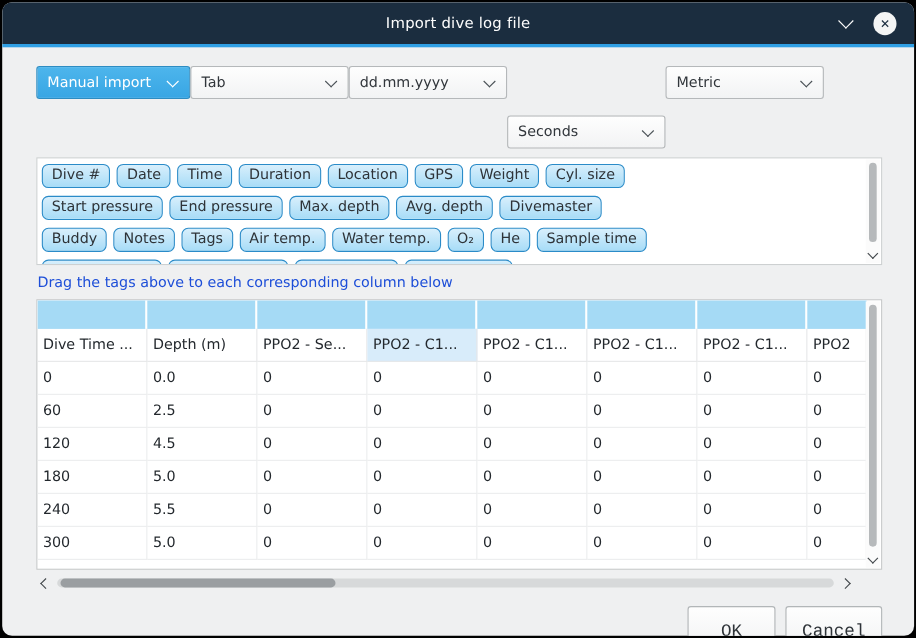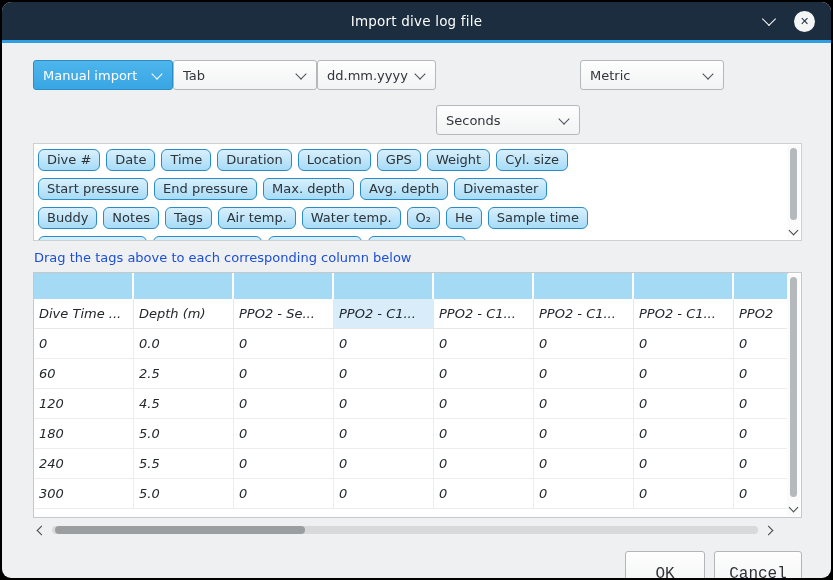--- a/index.html
+++ b/index.html
@@ -45,21 +45,21 @@
   
   .vscroll{position:absolute;top:1px;right:1px;bottom:1px;width:13px;background:#fbfbfb;}
   .vhandle{position:absolute;left:3px;width:7px;border-radius:3.5px;background:#b6b9bb;}
   .sb-chev{position:absolute;width:6px;height:6px;border-right:1.6px solid #41464a;
     border-bottom:1.6px solid #41464a;}
   .sb-chev.down{left:3px;bottom:5px;transform:rotate(45deg);}
   
   .instruction{font-size:13px;color:#1d4ed8;margin:2px 0 7px 1px;}
   
   .table-wrap{position:relative;height:246px;background:#fff;border:1px solid #c6c8c9;box-sizing:border-box;}
-  .table-area{position:absolute;left:0;top:0;right:13px;bottom:0;overflow:hidden;font-style:italic;}
+  .table-area{position:absolute;left:0;top:0;right:13px;bottom:0;overflow:hidden;}
   .drop-row{display:flex;height:26px;background:#fff;}
   .drop-cell{background:#a5daf5;border-right:2px solid #fff;box-sizing:border-box;flex:none;}
   .drop-cell:last-child{border-right:none;}
   .header-row,.data-row{display:flex;font-size:13px;color:#23282d;}
   .h-cell{height:30px;box-sizing:border-box;padding:7px 0 0 5px;border-right:1px solid #e6e7e8;
     border-bottom:1px solid #e6e7e8;white-space:nowrap;overflow:hidden;flex:none;}
   .h-cell.sel{background:#d8ecfa;}
   .d-cell{height:30px;box-sizing:border-box;padding:7px 0 0 5px;border-right:1px solid #ecedee;
     border-bottom:1px solid #ecedee;white-space:nowrap;overflow:hidden;flex:none;}
   
@@ -94,21 +94,21 @@
   <div class="content">
     <div class="toolbar" id="toolbar">
         <div class="combo active" style="width: 140px;">
           <span class="lbl">Manual import</span>
           <span class="chev"></span>
         </div>
         <div class="combo" style="width: 144px; justify-content: center;">
           <span class="lbl">Tab</span>
           <span class="chev"></span>
         </div>
-        <div class="combo" style="width: 119px;">
+        <div class="combo" style="width: 144px;">
           <span class="lbl">dd.mm.yyyy</span>
           <span class="chev"></span>
         </div>
         <div class="combo" style="width: 144px; margin-top: 45px;">
           <span class="lbl">Seconds</span>
           <span class="chev"></span>
         </div>
         <div class="combo" style="width: 144px;">
           <span class="lbl">Metric</span>
           <span class="chev"></span>

